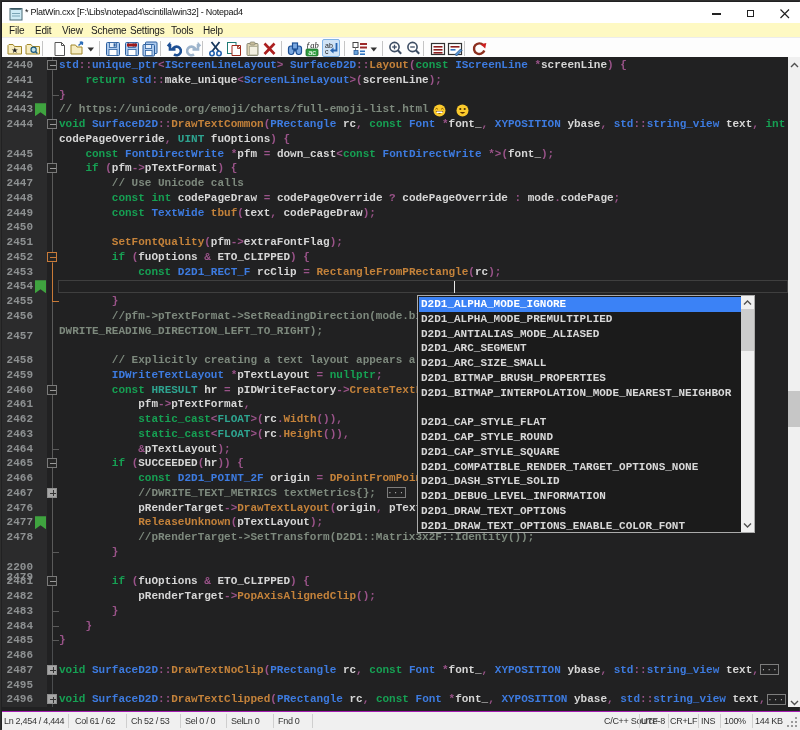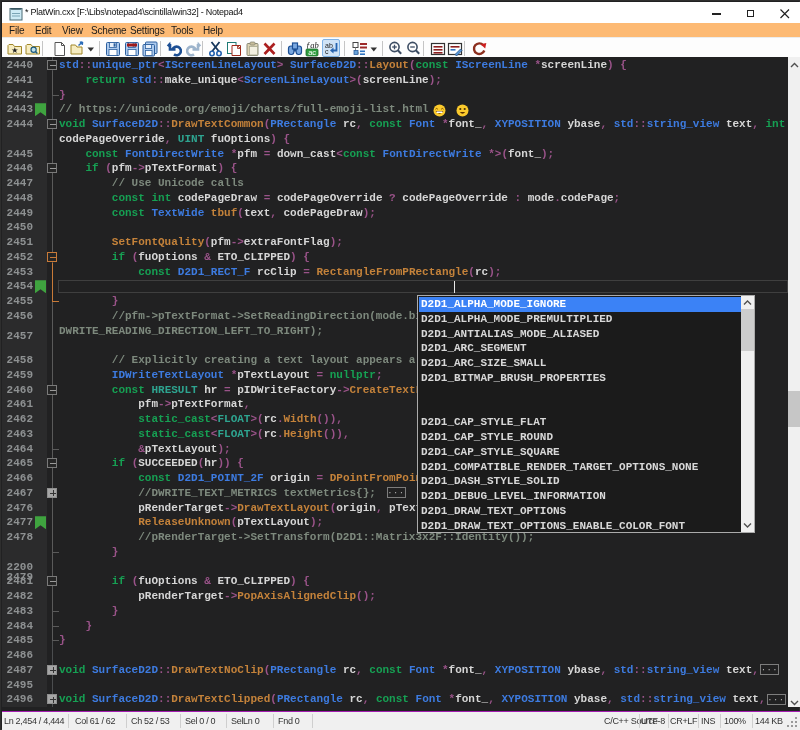--- a/index.html
+++ b/index.html
@@ -1,17 +1,17 @@
 <!DOCTYPE html>
 <html><head><meta charset="utf-8"><style>
 *{margin:0;padding:0;box-sizing:border-box}
 body{width:800px;height:730px;overflow:hidden;background:#212122;font-family:"Liberation Sans",sans-serif}
 #win{position:relative;width:800px;height:730px;border:1px solid #2e2e2e;background:#212122}
 #title{position:absolute;left:1px;top:1px;width:798px;height:21px;background:#fff}
-#menu{position:absolute;left:1px;top:22px;width:798px;height:14px;background:#fdba74}
+#menu{position:absolute;left:1px;top:22px;width:798px;height:14px;background:#fef9c3}
 .mi{position:absolute;top:2px;font:10px "Liberation Sans",sans-serif;color:#1b1b1b;letter-spacing:-0.2px}
 #tbar{position:absolute;left:1px;top:36px;width:798px;height:20px;background:#fdfdfd;border-top:1px solid #ececec}
 .tbi{position:absolute}
 #ed{position:absolute;left:1px;top:56px;width:798px;height:650px;background:#212122;overflow:hidden}
 #gut{position:absolute;left:0;top:0;width:45px;height:654px;background:#2b2b2c}
 .ln{position:absolute;left:0;width:31px;text-align:right;font:bold 11px "Liberation Mono",monospace;line-height:14.75px;color:#8e9192;white-space:pre}
 .r{position:absolute;left:57px;font:bold 11px "Liberation Mono",monospace;line-height:14.75px;height:14.75px;white-space:pre;color:#d6d6d6}
 .r s{text-decoration:none}
 s.d{color:#d6d6d6} s.k{color:#16a053} s.t{color:#2ea490} s.b{color:#3d7be0}
 s.f{color:#c4823a} s.o{color:#9a5389} s.c{color:#7d897d}
@@ -334,20 +334,21 @@
       <div style="position:absolute;left:758px;top:607.25px;width:19px;height:11px;border:1px solid #7d7d7d;color:#bdbdbd;font:8px &quot;Liberation Mono&quot;,monospace;text-align:center;line-height:10px;letter-spacing:1px">···</div>
       <div style="position:absolute;left:764.5px;top:636.75px;width:19px;height:11px;border:1px solid #7d7d7d;color:#bdbdbd;font:8px &quot;Liberation Mono&quot;,monospace;text-align:center;line-height:10px;letter-spacing:1px">···</div>
 <div style="position:absolute;left:451.5px;top:223.75px;width:1.5px;height:12px;background:#e8e8e8"></div>
 <div class="ac">
         <div class="aci sel" style="top:1.50px">D2D1_ALPHA_MODE_IGNORE</div>
         <div class="aci" style="top:16.28px">D2D1_ALPHA_MODE_PREMULTIPLIED</div>
         <div class="aci" style="top:31.06px">D2D1_ANTIALIAS_MODE_ALIASED</div>
         <div class="aci" style="top:45.84px">D2D1_ARC_SEGMENT</div>
         <div class="aci" style="top:60.62px">D2D1_ARC_SIZE_SMALL</div>
         <div class="aci" style="top:75.40px">D2D1_BITMAP_BRUSH_PROPERTIES</div>
+        <div class="aci" style="top:90.18px">D2D1_BITMAP_INTERPOLATION_MODE_NEAREST_NEIGHBOR</div>
         <div class="aci" style="top:119.74px">D2D1_CAP_STYLE_FLAT</div>
         <div class="aci" style="top:134.52px">D2D1_CAP_STYLE_ROUND</div>
         <div class="aci" style="top:149.30px">D2D1_CAP_STYLE_SQUARE</div>
         <div class="aci" style="top:164.08px">D2D1_COMPATIBLE_RENDER_TARGET_OPTIONS_NONE</div>
         <div class="aci" style="top:178.86px">D2D1_DASH_STYLE_SOLID</div>
         <div class="aci" style="top:193.64px">D2D1_DEBUG_LEVEL_INFORMATION</div>
         <div class="aci" style="top:208.42px">D2D1_DRAW_TEXT_OPTIONS</div>
         <div class="aci" style="top:223.20px">D2D1_DRAW_TEXT_OPTIONS_ENABLE_COLOR_FONT</div>
         <div class="acsb">
           <svg width="13" height="12" style="position:absolute;top:1px;left:0">

